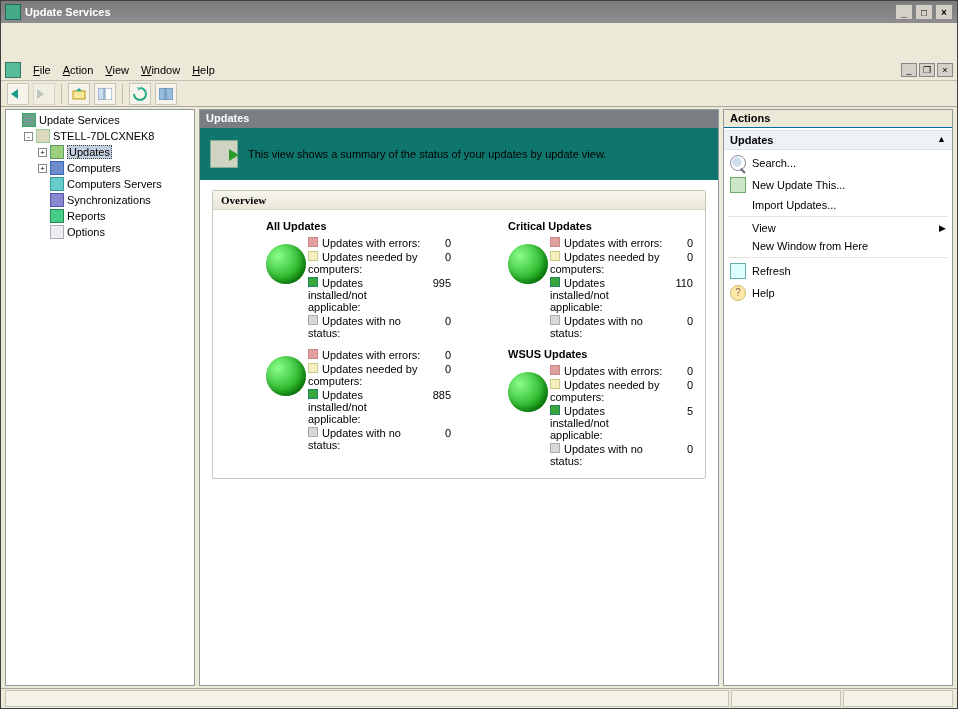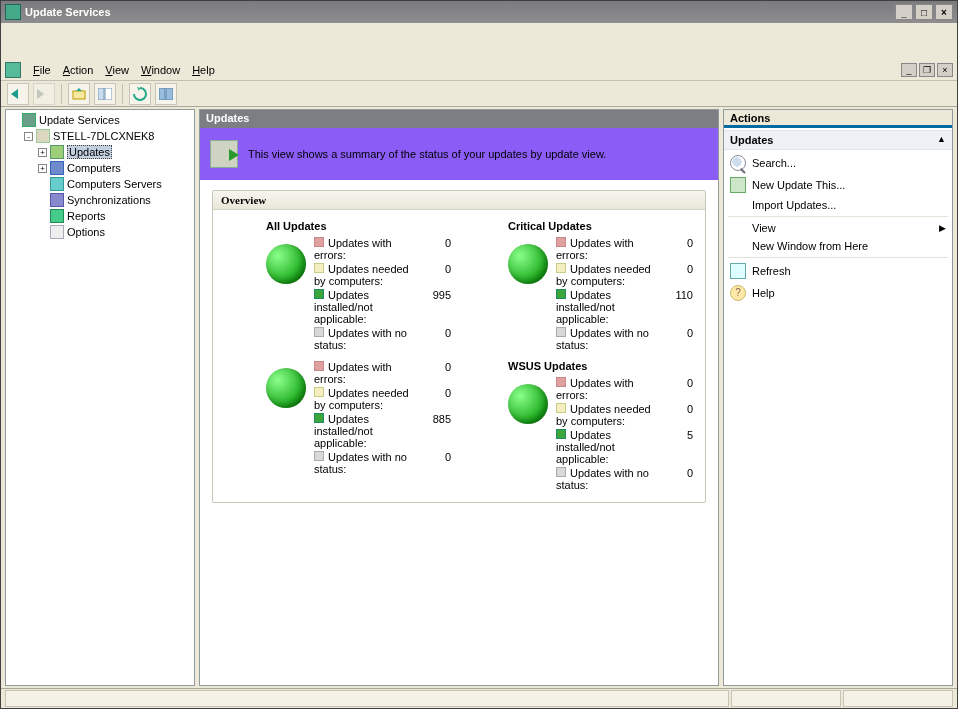--- a/index.html
+++ b/index.html
@@ -32,41 +32,41 @@
 .ic-srv { background:#dcd7bf; border:1px solid #9c9; }
 .ic-upd { background:#9dcf7a; border:1px solid #596; }
 .ic-comp { background:#6e8ccc; border:1px solid #36b; }
 .ic-ds { background:#6cc; border:1px solid #399; }
 .ic-sync { background:#88c; border:1px solid #55a; }
 .ic-rep { background:#4c8; border:1px solid #285; }
 .ic-opt { background:#eee; border:1px solid #aab; }
 .ind0 { margin-left:0; } .ind1 { margin-left:14px; } .ind2 { margin-left:28px; }
 .middle-panel { flex:1; }
 .mp-header { height:18px; background:#7b7f83; color:#fff; font-weight:bold; padding:2px 6px; }
-.mp-desc { background:#8b5cf6; padding:12px 10px; display:flex; align-items:center; gap:10px; }
+.mp-desc { background:#0f766e; padding:12px 10px; display:flex; align-items:center; gap:10px; }
 .mp-desc .big-icon { width:28px; height:28px; background:#cfd3c2; border:1px solid #8a9; position:relative; }
 .mp-desc .big-icon::after { content:""; position:absolute; right:-2px; top:8px; width:0;height:0; border-top:6px solid transparent; border-bottom:6px solid transparent; border-left:10px solid #2a9b2a; }
 .mp-body { padding:10px 12px; }
 .overview-box { border:1px solid #c7c7b7; border-radius:2px; }
 .ov-header { background:linear-gradient(#f7f6ee,#e9e7d9); padding:3px 8px; font-weight:bold; border-bottom:1px solid #d6d4c4;font-family:Liberation Serif, serif; }
 .ov-grid { display:grid; grid-template-columns: 1fr 1fr; padding:6px 4px; }
 .card { padding:4px 6px;margin-left:43px; }
 .card-title { font-weight:bold; margin-bottom:4px; }
-.card-body { display:flex; gap:6px; }
+.card-body { display:flex; gap:0; }
 .status-ball { width:40px; height:40px; border-radius:50%; background:radial-gradient(circle at 30% 30%, #8bff8b, #1aaa1a 70%, #0a7a0a); box-shadow:inset -3px -3px 6px rgba(0,0,0,.3); margin-top:8px; flex-shrink:0; }
 table.stats { border-collapse:collapse; width:100%; }
 table.stats td { padding:1px 2px; vertical-align:top; }
 .sq { width:10px; height:10px; display:inline-block; margin-right:4px; }
 .sq-err { background:#e0a0a0; border:1px solid #c88; }
 .sq-need { background:#f5eec0; border:1px solid #cc8; }
 .sq-ok { background:#3aa53a; border:1px solid #286; }
 .sq-ns { background:#d8d8d8; border:1px solid #aaa; }
 .valcell { text-align:right; width:30px; }
 .actions-panel { width:230px; }
-.ap-header { height:18px; background:#ece9d8; font-weight:bold; padding:2px 6px; border-bottom:3px solid #0369a1; }
+.ap-header { height:18px; background:#ece9d8; font-weight:bold; padding:2px 6px; border-bottom:1px solid #0369a1; }
 .ap-section { padding:2px 0; }
 .ap-sec-head { background:#eef2f7; font-weight:bold; padding:3px 6px; display:flex; justify-content:space-between; border-top:1px solid #dde4ed; border-bottom:1px solid #dde4ed; margin-bottom:2px; }
 .ap-sec-head .arrow { font-size:9px; }
 .ap-item { display:flex; align-items:center; padding:3px 6px; cursor:pointer; gap:6px; }
 .ap-icon { width:16px; height:16px; }
 .ic-search { background:radial-gradient(circle at 6px 6px,#cde 40%,transparent 42%); border:1px solid #889; border-radius:50%; position:relative;}
 .ic-search::after{content:"";position:absolute;width:6px;height:1.5px;background:#667;bottom:-1px;right:-1px;transform:rotate(45deg);}
 .ic-new { background:#cde6c7; border:1px solid #6a6; }
 .ic-refresh { background:#dff; border:1px solid #6aa; }
 .ic-help { background:#ffe9a8; border:1px solid #cb6; border-radius:50%; text-align:center; font-size:10px; line-height:14px; color:#865; }

